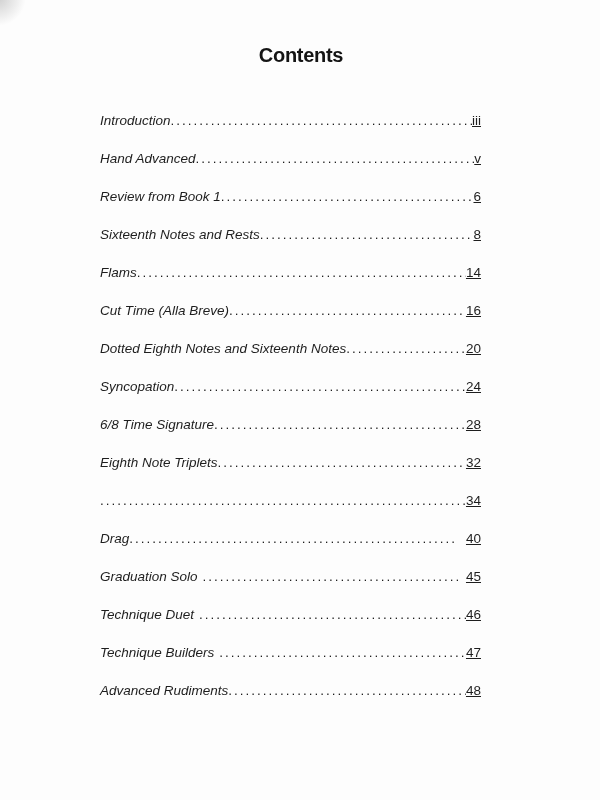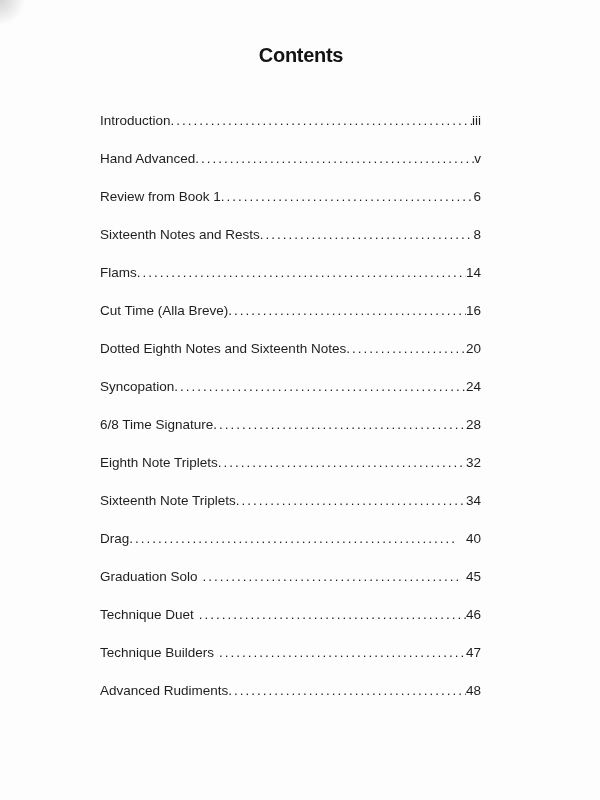--- a/index.html
+++ b/index.html
@@ -45,32 +45,34 @@
   .row {
     height: 38px;
     display: flex;
     align-items: baseline;
     font-size: 13.5px;
     line-height: 17px;
   }
   .label {
     white-space: nowrap;
     flex: 0 0 auto;
+    font-style: italic;
   }
   .dots {
     flex: 1 1 auto;
     overflow: hidden;
     white-space: nowrap;
     letter-spacing: 2px;
     min-width: 0;
   }
   .pagenum {
     flex: 0 0 auto;
     white-space: nowrap;
     text-align: right;
+    text-decoration: underline;
   }
 </style>
 </head>
 <body>
 
 <div class="scan-smudge"></div>
 
 <h1 class="title">Contents</h1>
 
 <div class="toc" id="toc-list">
@@ -128,21 +130,20 @@
     <span class="pagenum">28</span>
   </div>
 
   <div class="row">
     <span class="label">Eighth Note Triplets</span>
     <span class="dots">........................................................................................................................................................................................................</span>
     <span class="pagenum">32</span>
   </div>
 
   <div class="row">
-    <span class="label">Sixteenth Note Triplets</span>
     <span class="dots">........................................................................................................................................................................................................</span>
     <span class="pagenum">34</span>
   </div>
 
   <div class="row">
     <span class="label">Drag</span>
     <span class="dots">........................................................................................................................................................................................................</span>
     <span class="pagenum" style="margin-left: 9px;">40</span>
   </div>
 

